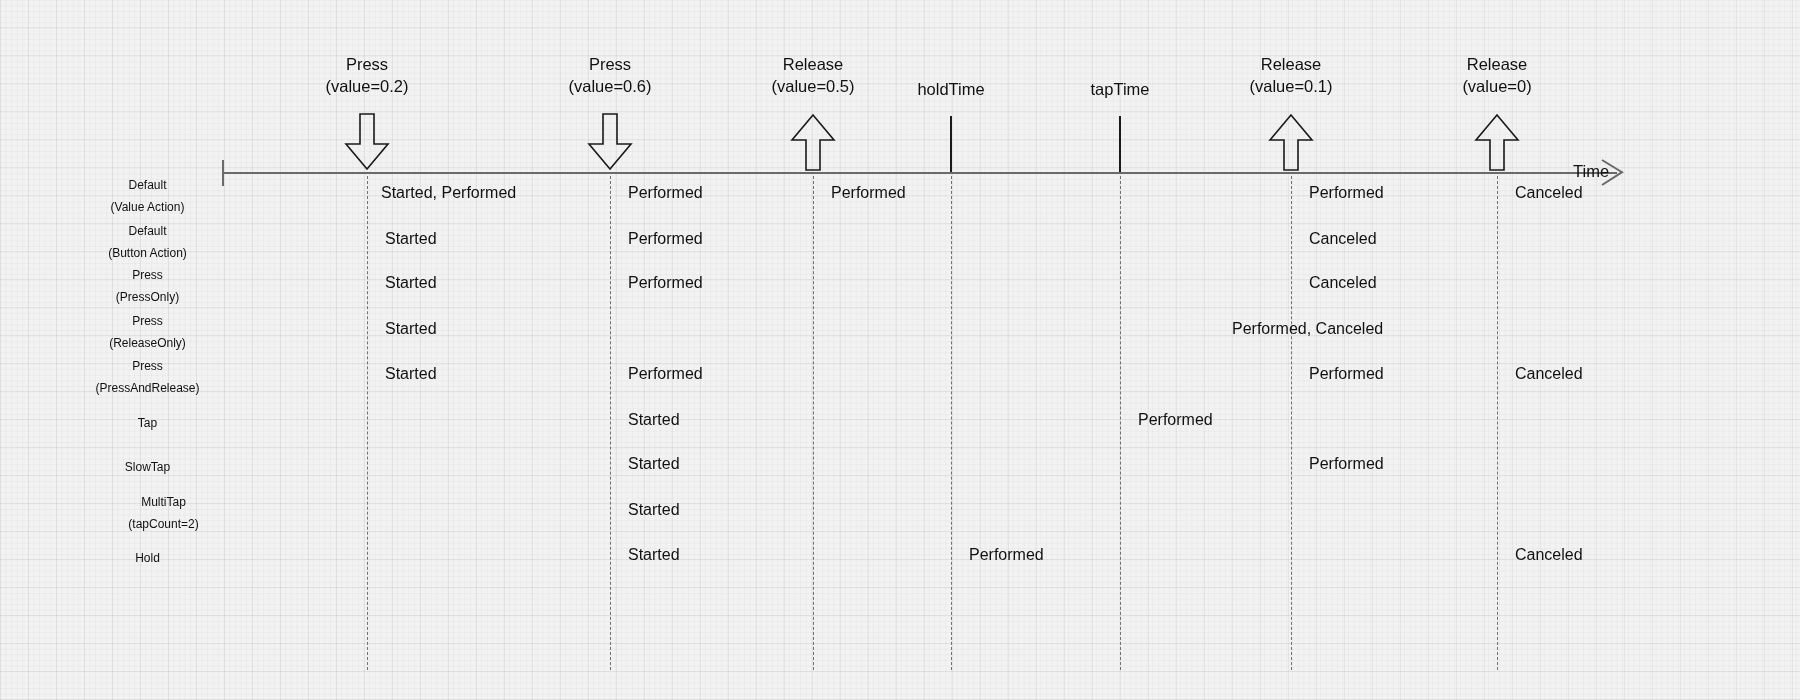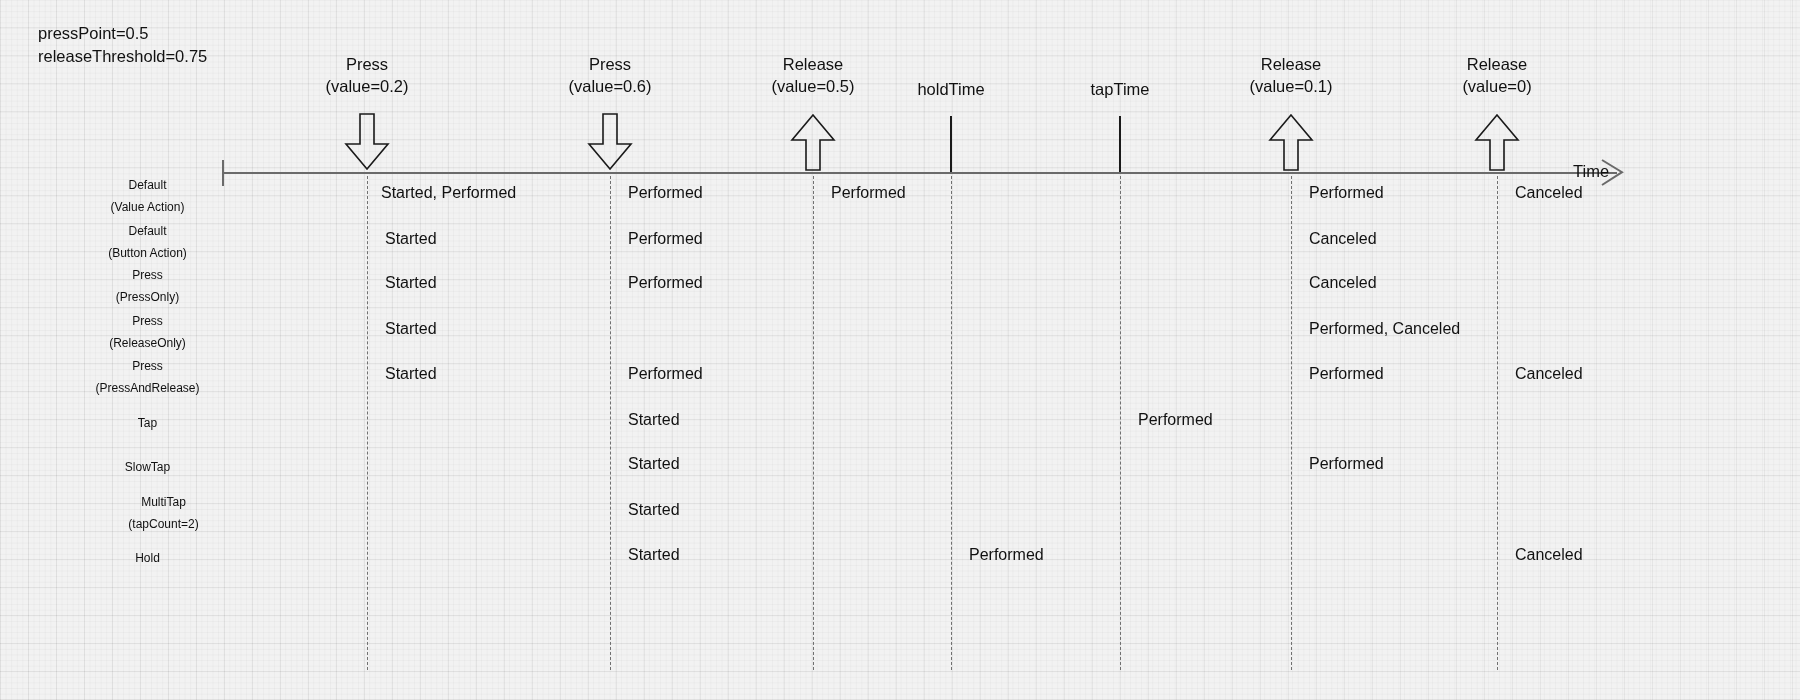--- a/index.html
+++ b/index.html
@@ -63,22 +63,20 @@
   }
   .cell{
     position:absolute;font-size:16px;white-space:nowrap;
   }
 </style>
 </head>
 <body>
 
 <div id="stage">
 
-  <div class="params">pressPoint=0.5
-releaseThreshold=0.75</div>
 
   <div class="axis-start-tick"></div>
   <div class="axis-line"></div>
   <div class="axis-arrow">
     <svg width="30" height="30" viewBox="0 0 30 30">
       <polyline points="2,2 22,14.2 2,27" fill="none" stroke="#6a6a6a" stroke-width="2"></polyline>
     </svg>
   </div>
   <div class="axis-label">Time</div>
 
@@ -150,21 +148,21 @@
       <div class="cell" style="left: 628px; top: 230px;">Performed</div>
       <div class="cell" style="left: 1309px; top: 230px;">Canceled</div>
       <div class="rowlabel" style="left: 0px; width: 295px; top: 264px;">Press
 (PressOnly)</div>
       <div class="cell" style="left: 385px; top: 274px;">Started</div>
       <div class="cell" style="left: 628px; top: 274px;">Performed</div>
       <div class="cell" style="left: 1309px; top: 274px;">Canceled</div>
       <div class="rowlabel" style="left: 0px; width: 295px; top: 310px;">Press
 (ReleaseOnly)</div>
       <div class="cell" style="left: 385px; top: 320px;">Started</div>
-      <div class="cell" style="left: 1309px; top: 320px;">Performed, Canceled</div>
+      <div class="cell" style="left: 1232px; top: 320px;">Performed, Canceled</div>
       <div class="rowlabel" style="left: 0px; width: 295px; top: 355px;">Press
 (PressAndRelease)</div>
       <div class="cell" style="left: 385px; top: 365px;">Started</div>
       <div class="cell" style="left: 628px; top: 365px;">Performed</div>
       <div class="cell" style="left: 1309px; top: 365px;">Performed</div>
       <div class="cell" style="left: 1515px; top: 365px;">Canceled</div>
       <div class="rowlabel" style="left: 0px; width: 295px; top: 412px;">Tap</div>
       <div class="cell" style="left: 628px; top: 411px;">Started</div>
       <div class="cell" style="left: 1138px; top: 411px;">Performed</div>
       <div class="rowlabel" style="left: 0px; width: 295px; top: 456px;">SlowTap</div>

